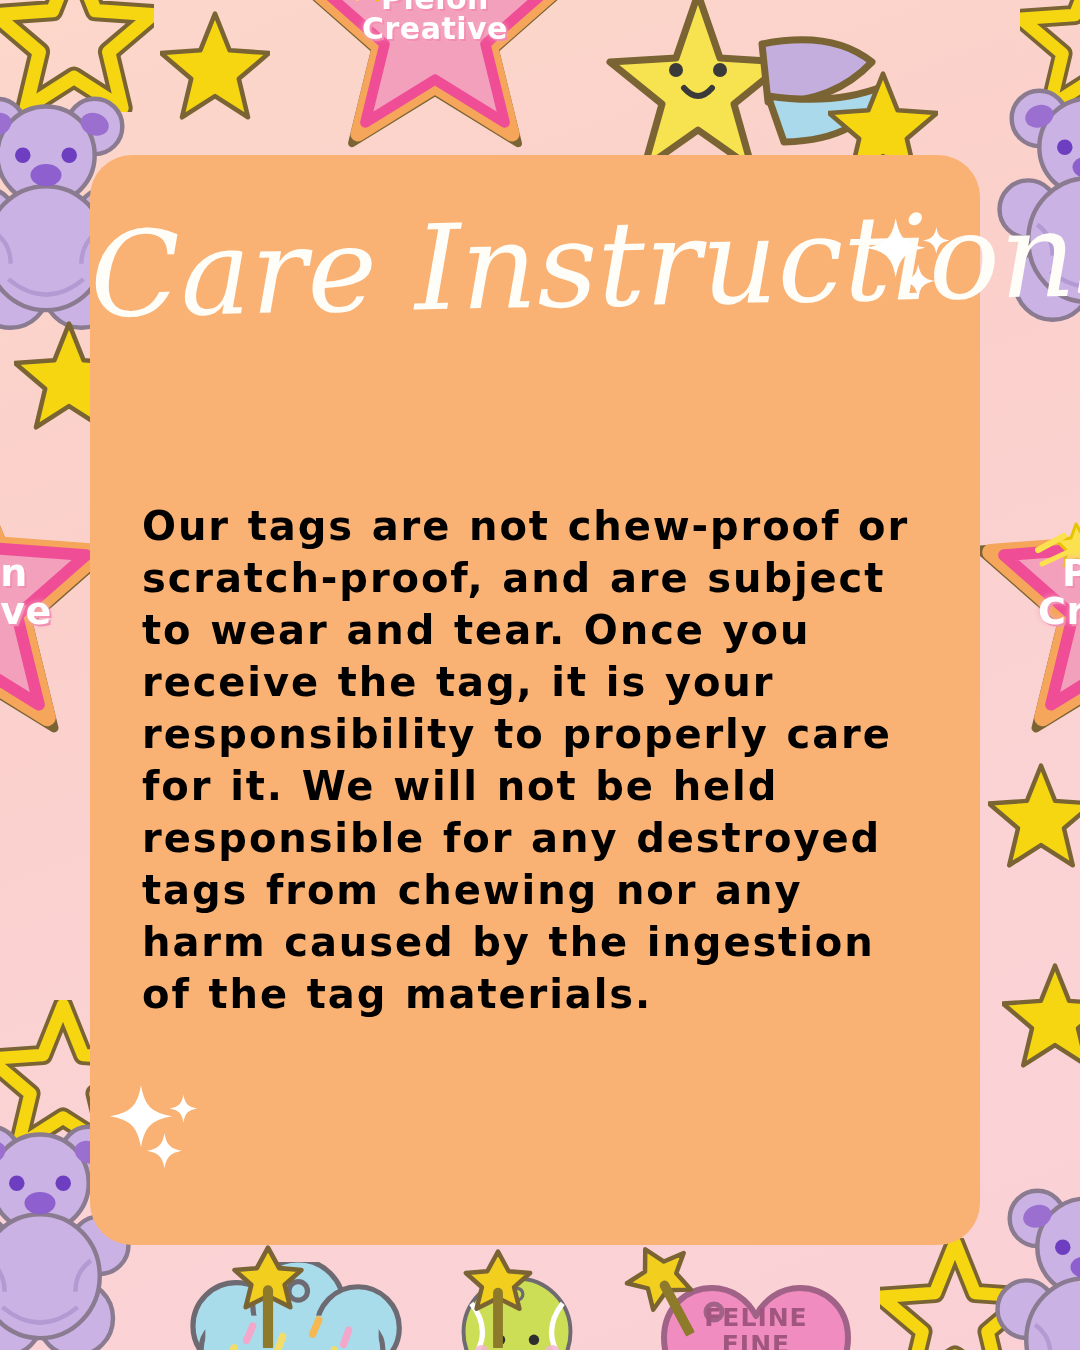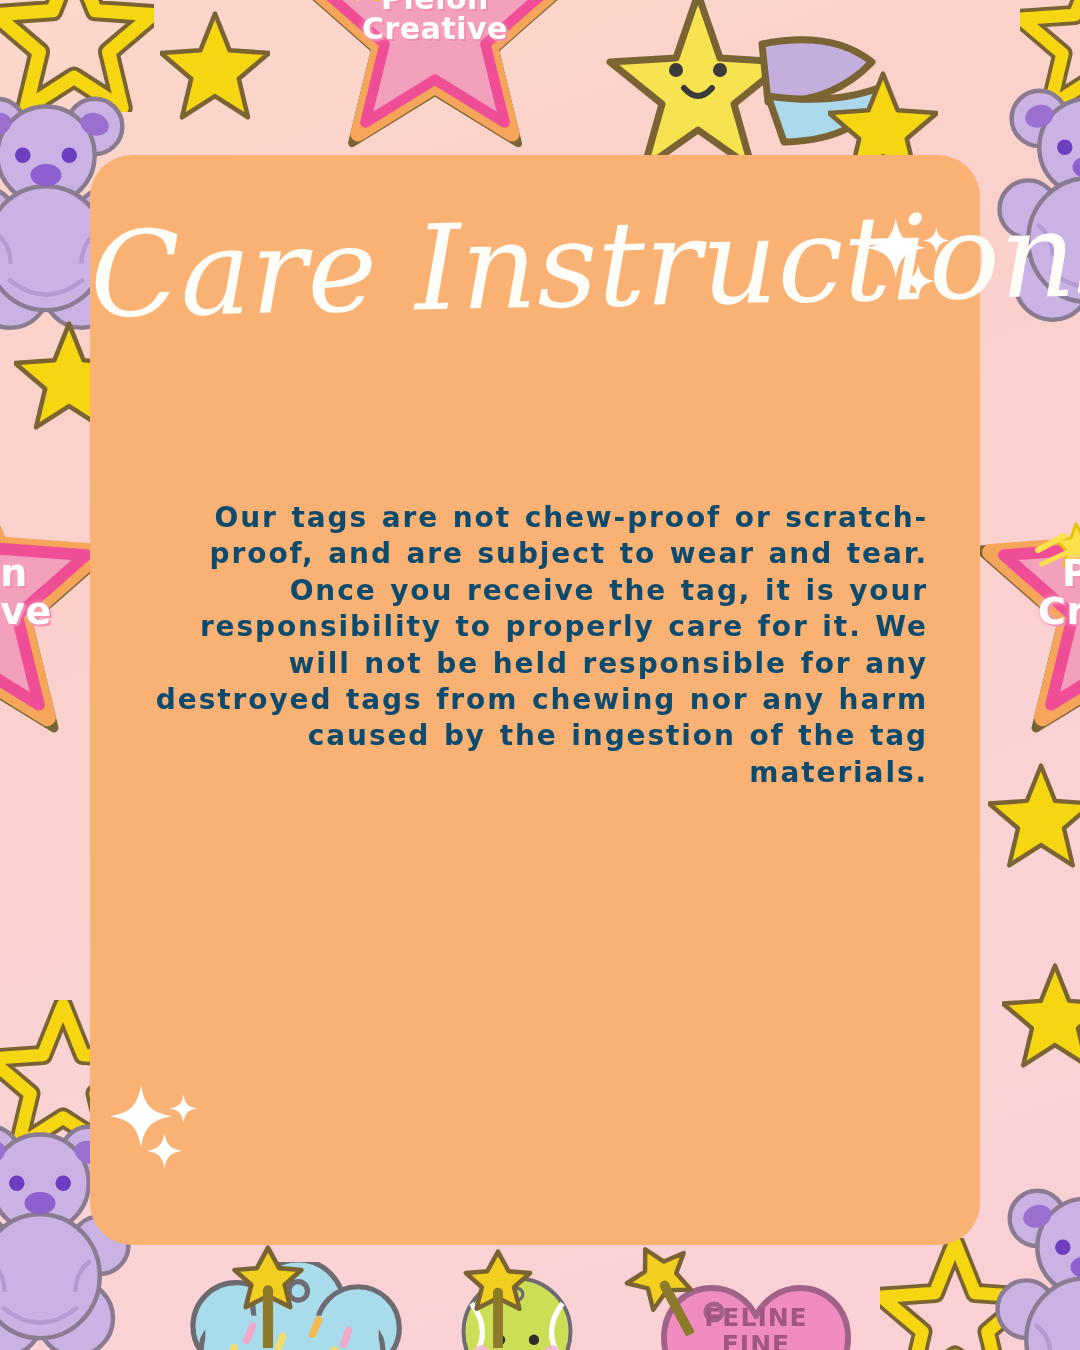--- a/index.html
+++ b/index.html
@@ -53,25 +53,25 @@
     font-style:italic;
     font-weight:400;
     font-size:118px;
     line-height:1.0;
     white-space:nowrap;
     transform:rotate(-1.2deg);
   }
 
   .body-text{
     position:absolute;left:52px;right:52px;
-    text-align:right;
-    color:#0c4a6e;
+    text-align:left;
+    color:#000000;
     font-family:"DejaVu Sans", sans-serif;
     font-weight:bold;
-    font-size:28px;
+    font-size:40px;
     line-height:1.30;
     letter-spacing:1.9px;
     word-spacing:2px;
   }
   #para1{top:345px;}
   #para2{top:810px;}
 
   
   .sparkles{position:absolute;}
   .sparkles svg{display:block;}

